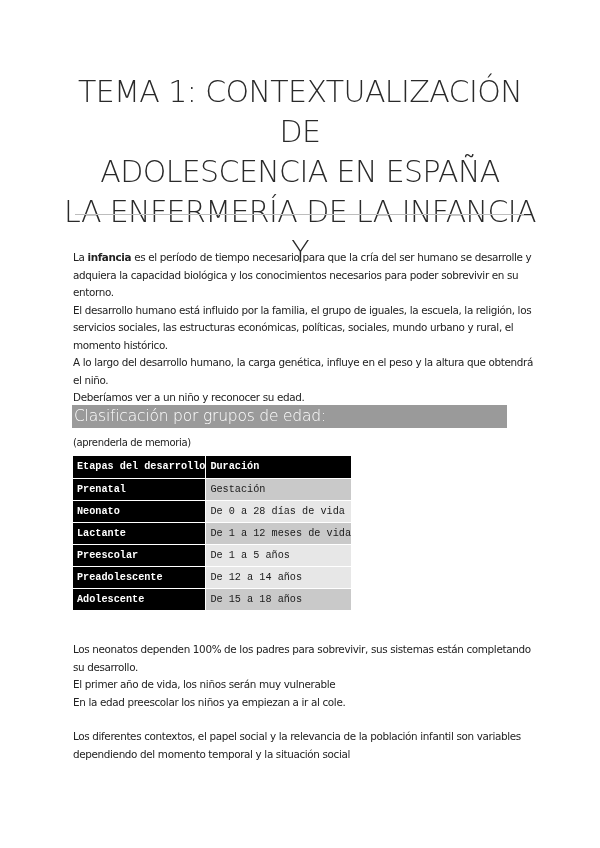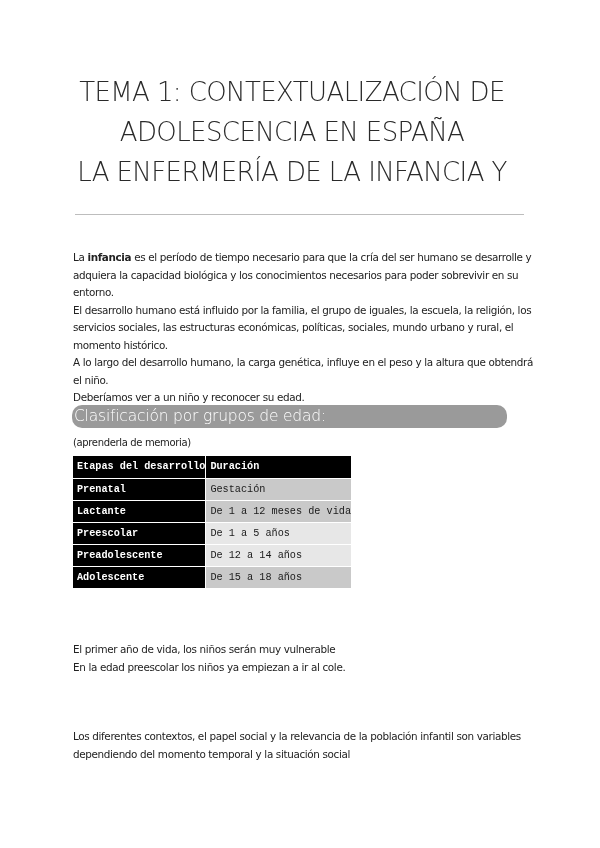--- a/index.html
+++ b/index.html
@@ -10,27 +10,27 @@
     body {
       width: 600px;
       height: 848px;
       position: relative;
       overflow: hidden;
       font-family: "DejaVu Sans", sans-serif;
       color: #222222;
     }
     .page-title {
       position: absolute;
-      left: 52px;
+      left: 60px;
       top: 72px;
       width: 480px;
       text-align: center;
       font-family: "DejaVu Sans", sans-serif;
       font-weight: 200;
-      font-size: 26px;
+      font-size: 30px;
       line-height: 40px;
       color: #2a2a2a;
       letter-spacing: -0.6px;
     }
     .title-rule {
       position: absolute;
       left: 75px;
       top: 206px;
       width: 449px;
       height: 1px;
@@ -58,21 +58,20 @@
       height: 23px;
       background: #9a9a9a;
       color: #ffffff;
       font-family: "DejaVu Sans", sans-serif;
       font-weight: 300;
       font-size: 15.5px;
       line-height: 23px;
       padding-left: 2px;
       box-sizing: border-box;
       letter-spacing: -0.2px;
-      border-radius: 10px;
     }
     .note {
       position: absolute;
       left: 73px;
       top: 434px;
       font-size: 10px;
       line-height: 17px;
       color: #222;
       letter-spacing: -0.35px;
     }
@@ -138,39 +137,44 @@
     <tr>
       <th class="col-stage">Etapas del desarrollo</th>
       <th class="col-dur">Duración</th>
     </tr>
   </thead>
   <tbody>
     <tr class="dark">
       <td class="stage">Prenatal</td>
       <td class="dur">Gestación</td>
     </tr>
+    <tr class="light">
+      <td class="stage">Neonato</td>
+      <td class="dur">De 0 a 28 días de vida</td>
+    </tr>
     <tr class="dark">
       <td class="stage">Lactante</td>
       <td class="dur">De 1 a 12 meses de vida</td>
     </tr>
     <tr class="light">
       <td class="stage">Preescolar</td>
       <td class="dur">De 1 a 5 años</td>
     </tr>
     <tr class="light">
       <td class="stage">Preadolescente</td>
       <td class="dur">De 12 a 14 años</td>
     </tr>
     <tr class="dark">
       <td class="stage">Adolescente</td>
       <td class="dur">De 15 a 18 años</td>
     </tr>
   </tbody>
 </table>
 
 <div class="body-text after">
+  <p>Los neonatos dependen 100% de los padres para sobrevivir, sus sistemas están completando su desarrollo.</p>
   <p>El primer año de vida, los niños serán muy vulnerable</p>
   <p>En la edad preescolar los niños ya empiezan a ir al cole.</p>
 </div>
 
 <div class="body-text closing">
   <p>Los diferentes contextos, el papel social y la relevancia de la población infantil son variables dependiendo del momento temporal y la situación social</p>
 </div>
 
 </body></html>

